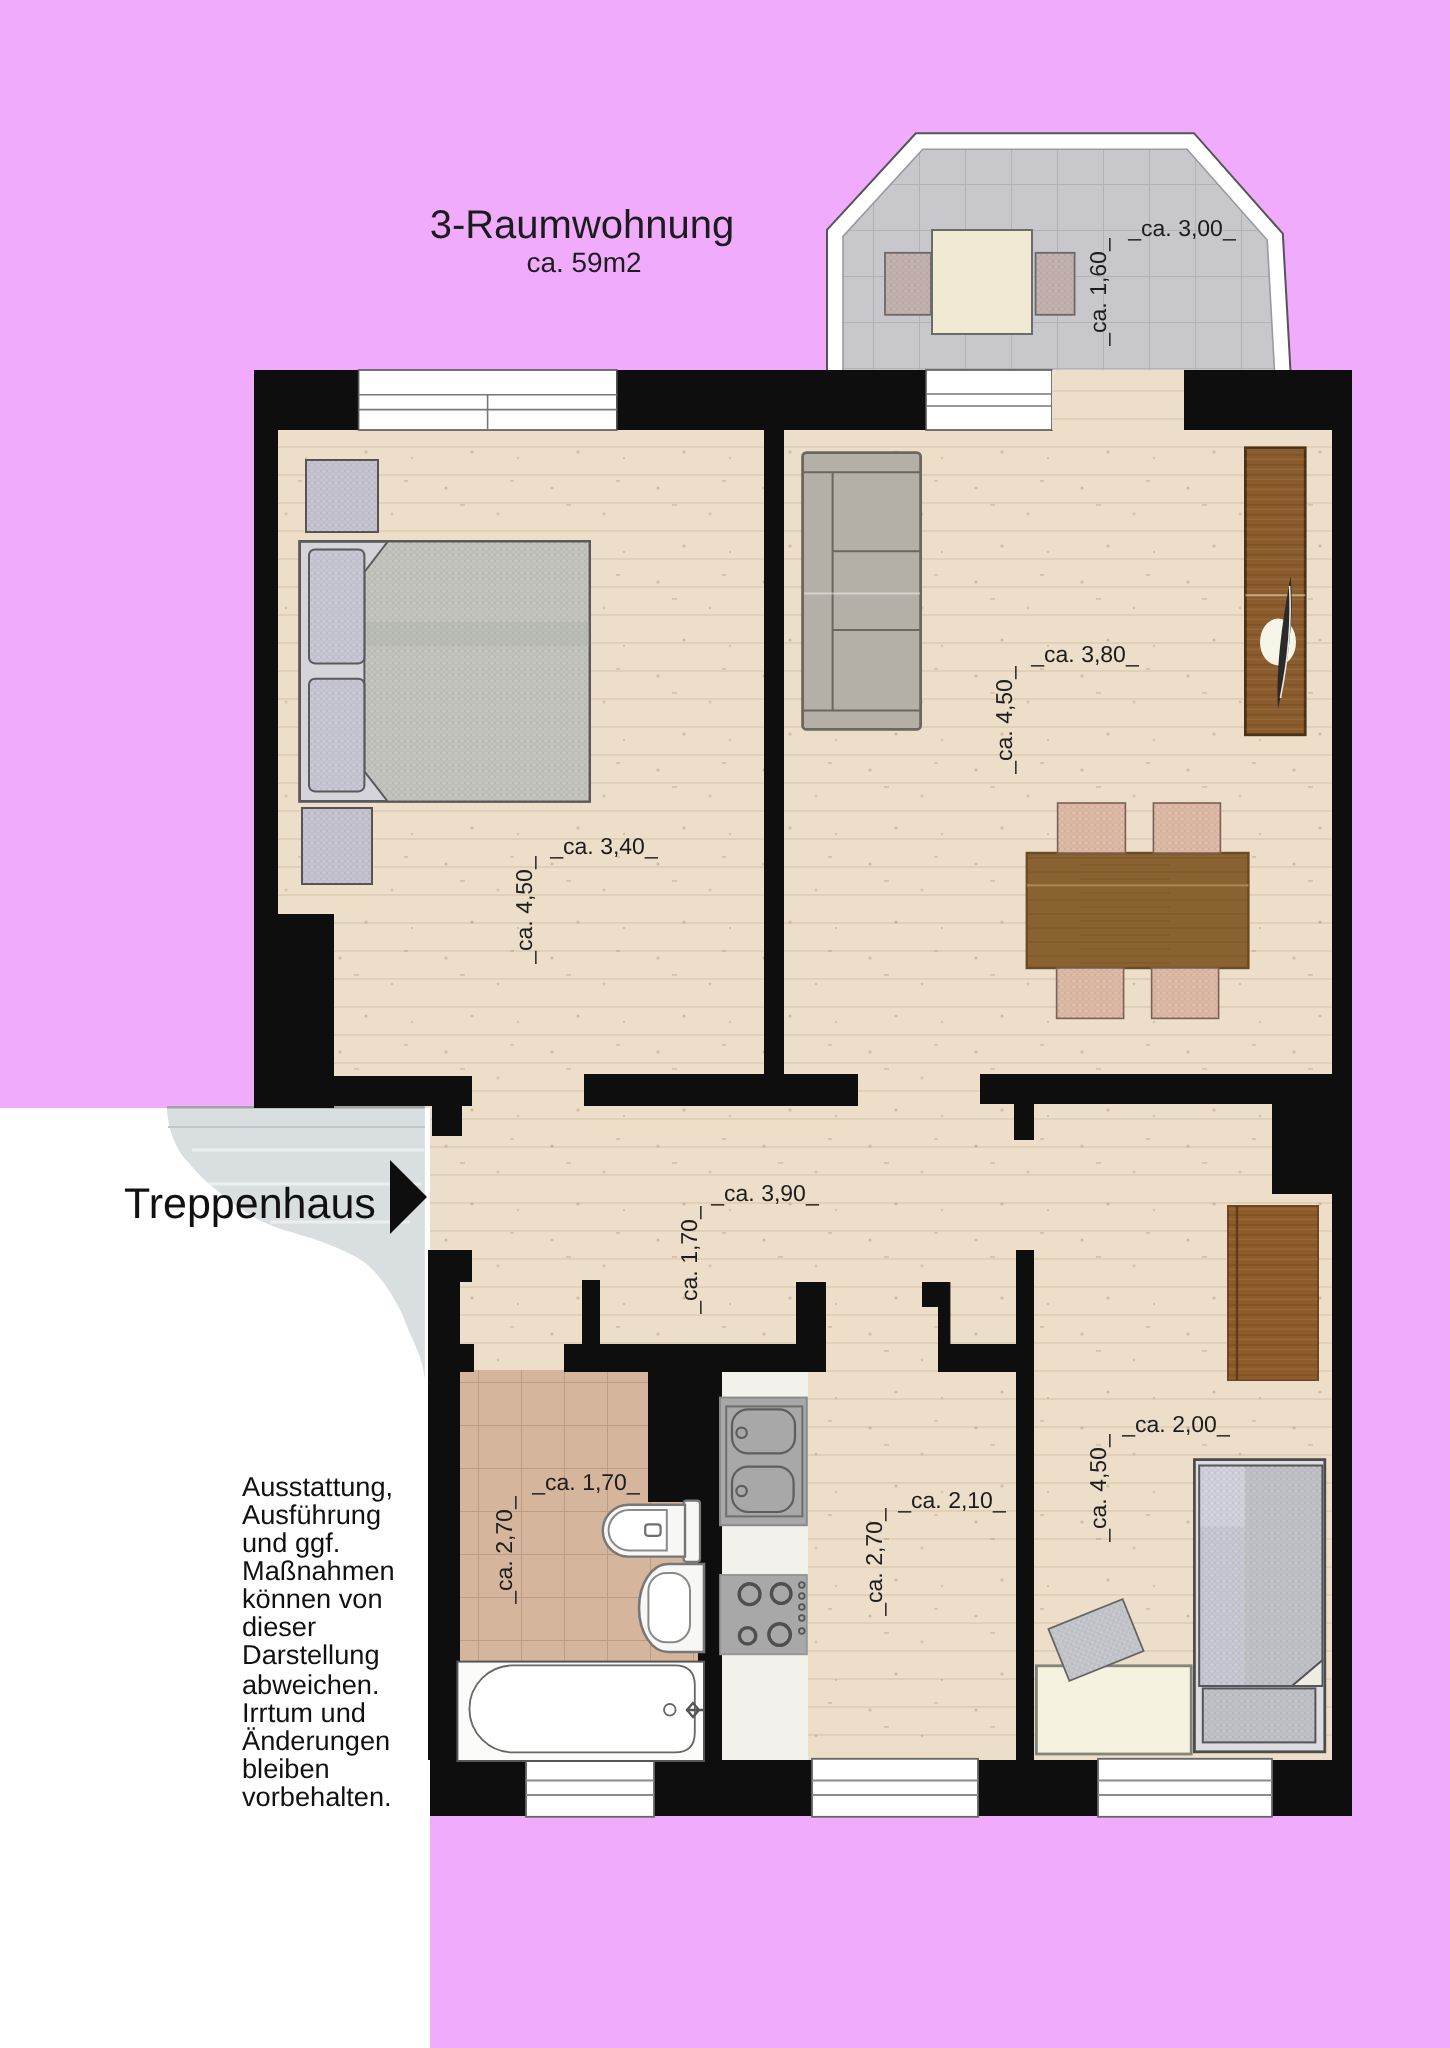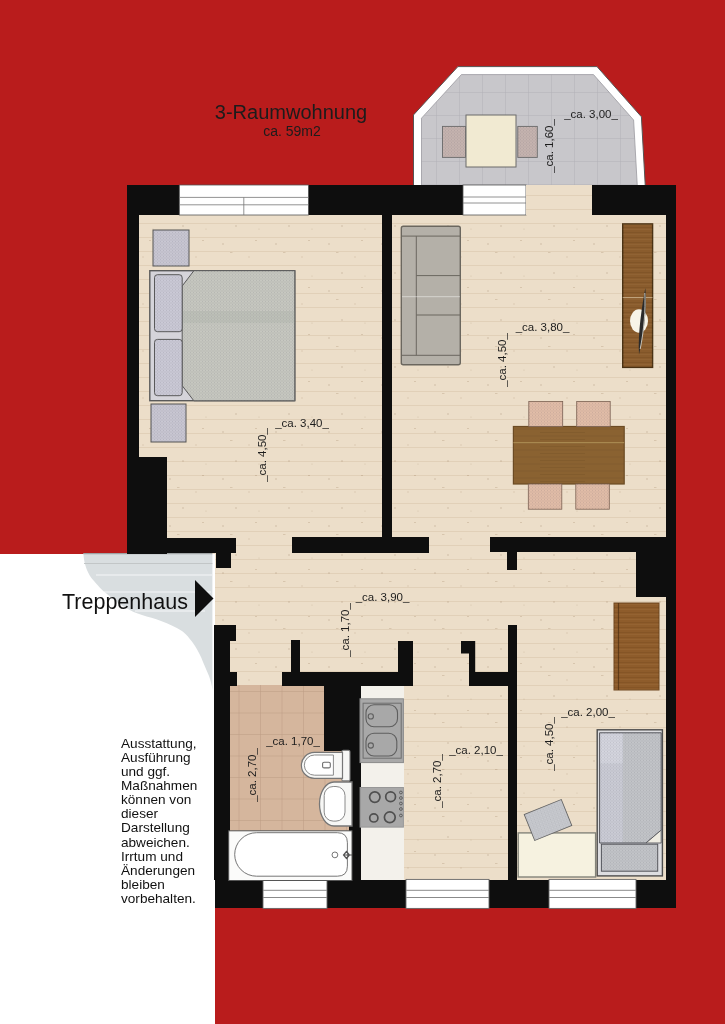--- a/index.html
+++ b/index.html
@@ -1,16 +1,16 @@
 <!DOCTYPE html>
 <html><head>
 <meta charset="utf-8">
 <style>
   html,body{margin:0;padding:0;background:#ffffff;}
-  .page{position:relative;width:725px;height:1024px;background:#b91c1c;overflow:hidden;
+  .page{position:relative;width:725px;height:1024px;background:#f0abfc;overflow:hidden;
         font-family:"Liberation Sans", sans-serif;}
   text{font-family:"Liberation Sans", sans-serif;}
   .dim{font-size:11.5px;fill:#1c1c1c;}
   .ttl{font-size:20px;fill:#1c1c1c;}
   .sub{font-size:14px;fill:#1c1c1c;}
   .trep{font-size:21.5px;fill:#111;}
   .note{font-size:13.6px;fill:#111;}
 </style>
 </head>
 <body>

